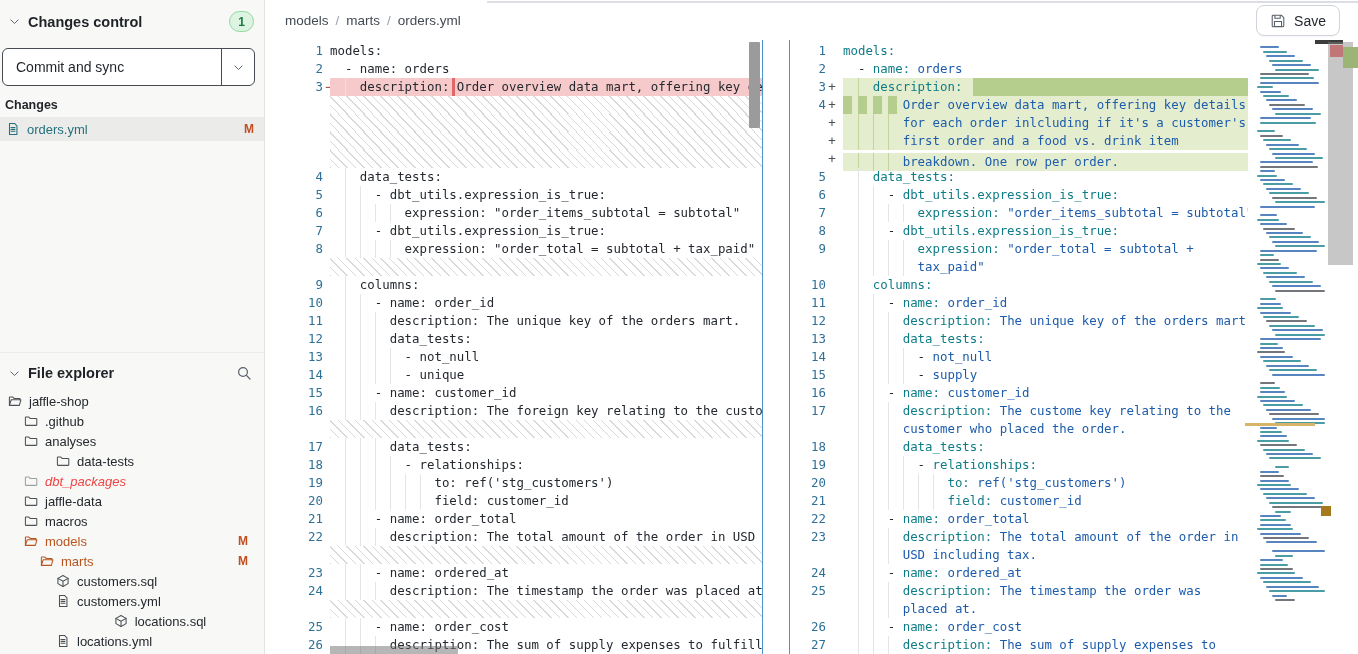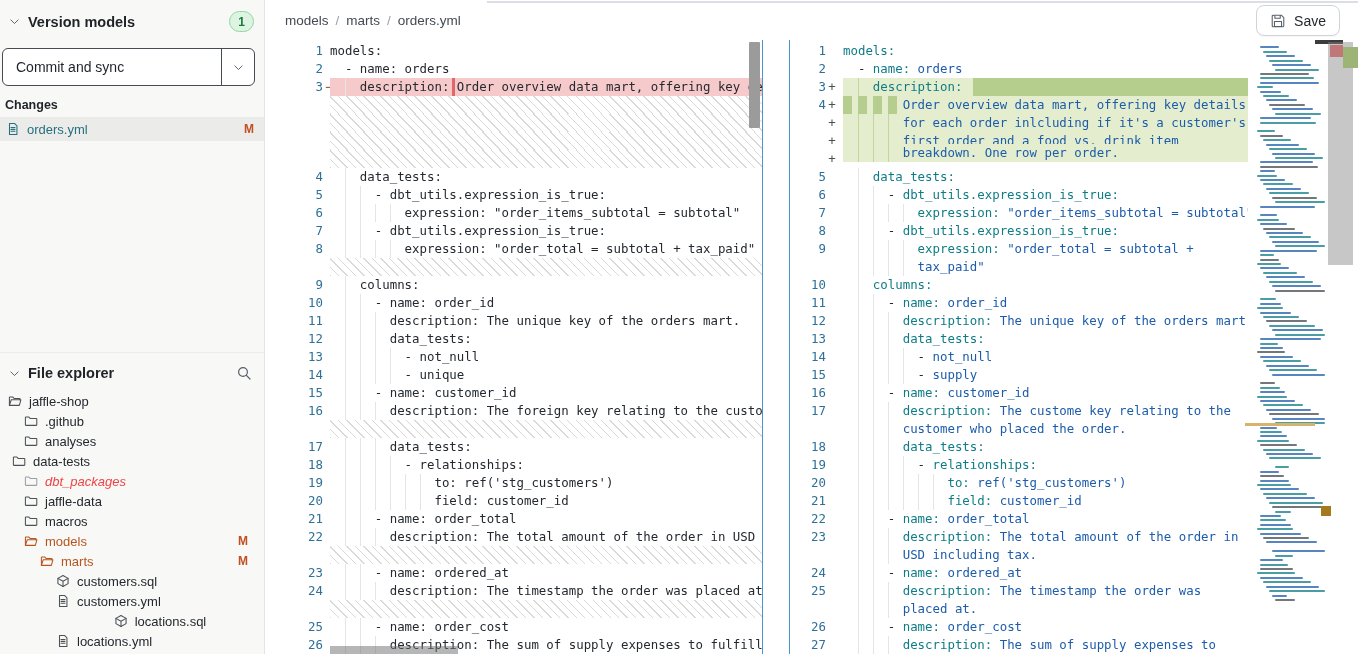--- a/index.html
+++ b/index.html
@@ -93,21 +93,21 @@
 
 <div class="app">
 
   <div class="sidebar">
     <div class="vc-header">
       <span class="chev">
           <svg viewBox="0 0 16 16">
             <path d="M3.5 6 8 10.5 12.5 6"></path>
           </svg>
         </span>
-      <span class="sec-title">Version models</span>
+      <span class="sec-title">Changes control</span>
       <span class="vc-badge">1</span>
     </div>
     <div class="commit-row">
       <div class="commit-label">Commit and sync</div>
       <div class="commit-chevron">
         <span class="chev">
             <svg viewBox="0 0 16 16">
               <path d="M3.5 6 8 10.5 12.5 6"></path>
             </svg>
           </span>
@@ -159,21 +159,21 @@
             <span class="lbl">.github</span>
           </div>
           <div class="fe-row" style="padding-left: 24px;">
             <span class="fe-ic ic" style="color: rgb(75, 81, 87);">
               <svg viewBox="0 0 16 16">
                 <path d="M1.6 4.1c0-.3.3-.6.6-.6h3.3l1.5 1.6h7c.3 0 .6.3.6.6v6.7c0 .3-.3.6-.6.6H2.2a.6.6 0 0 1-.6-.6z"></path>
               </svg>
             </span>
             <span class="lbl">analyses</span>
           </div>
-          <div class="fe-row" style="padding-left: 12px;">
+          <div class="fe-row" style="padding-left: 24px; margin-left: 32px;">
             <span class="fe-ic ic" style="color: rgb(75, 81, 87);">
               <svg viewBox="0 0 16 16">
                 <path d="M1.6 4.1c0-.3.3-.6.6-.6h3.3l1.5 1.6h7c.3 0 .6.3.6.6v6.7c0 .3-.3.6-.6.6H2.2a.6.6 0 0 1-.6-.6z"></path>
               </svg>
             </span>
             <span class="lbl">data-tests</span>
           </div>
           <div class="fe-row" style="padding-left: 24px;">
             <span class="fe-ic ic" style="color: rgb(154, 160, 166);">
               <svg viewBox="0 0 16 16">
@@ -551,21 +551,21 @@
               <span class="mk"></span>
             </div>
           </div>
         <div class="codearea" id="rc">
             <div class="cl" style="top: 2px;"><span class="sk">models:</span></div>
             <div class="cl" style="top: 20px;"><span class="sp">  - </span><span class="sk">name:</span><span class="sv"> orders</span></div>
             <div class="cl add" style="top: 38px;"><span class="gd" style="left: 14.94px;"></span><div class="tail" style="left: 129.52px;"></div><span class="sp">    </span><span class="sk">description:</span></div>
             <div class="cl add" style="top: 74px;"><span class="gd" style="left: 14.94px;"></span><span class="gd" style="left: 29.88px;"></span><span class="gd" style="left: 44.82px;"></span><span class="sp">        </span><span class="sv">for each order inlcluding if it's a customer's</span></div>
             <div class="cl add" style="top: 56px;"><div class="dki" style="width: 59.76px;"></div><span class="sp">        </span><span class="sv">Order overview data mart, offering key details</span></div>
             <div class="cl add" style="top: 92px;"><span class="gd" style="left: 14.94px;"></span><span class="gd" style="left: 29.88px;"></span><span class="gd" style="left: 44.82px;"></span><span class="sp">        </span><span class="sv">first order and a food vs. drink item</span></div>
-            <div class="cl add" style="top: 104px;"><span class="gd" style="left: 14.94px;"></span><span class="gd" style="left: 29.88px;"></span><span class="gd" style="left: 44.82px;"></span><span class="sp">        </span><span class="sv">breakdown. One row per order.</span></div>
+            <div class="cl add" style="top: 113px;"><span class="gd" style="left: 14.94px;"></span><span class="gd" style="left: 29.88px;"></span><span class="gd" style="left: 44.82px;"></span><span class="sp">        </span><span class="sv">breakdown. One row per order.</span></div>
             <div class="cl" style="top: 128px;"><span class="gd" style="left: 14.94px;"></span><span class="sp">    </span><span class="sk">data_tests:</span></div>
             <div class="cl" style="top: 146px;"><span class="gd" style="left: 14.94px;"></span><span class="gd" style="left: 29.88px;"></span><span class="sp">      - </span><span class="sk">dbt_utils.expression_is_true:</span></div>
             <div class="cl" style="top: 164px;"><span class="gd" style="left: 14.94px;"></span><span class="gd" style="left: 29.88px;"></span><span class="gd" style="left: 44.82px;"></span><span class="gd" style="left: 59.76px;"></span><span class="sp">          </span><span class="sk">expression:</span><span class="sv"> "order_items_subtotal = subtotal"</span></div>
             <div class="cl" style="top: 182px;"><span class="gd" style="left: 14.94px;"></span><span class="gd" style="left: 29.88px;"></span><span class="sp">      - </span><span class="sk">dbt_utils.expression_is_true:</span></div>
             <div class="cl" style="top: 200px;"><span class="gd" style="left: 14.94px;"></span><span class="gd" style="left: 29.88px;"></span><span class="gd" style="left: 44.82px;"></span><span class="gd" style="left: 59.76px;"></span><span class="sp">          </span><span class="sk">expression:</span><span class="sv"> "order_total = subtotal +</span></div>
             <div class="cl" style="top: 218px;"><span class="gd" style="left: 14.94px;"></span><span class="gd" style="left: 29.88px;"></span><span class="gd" style="left: 44.82px;"></span><span class="gd" style="left: 59.76px;"></span><span class="sp">          </span><span class="sv">tax_paid"</span></div>
             <div class="cl" style="top: 236px;"><span class="gd" style="left: 14.94px;"></span><span class="sp">    </span><span class="sk">columns:</span></div>
             <div class="cl" style="top: 254px;"><span class="gd" style="left: 14.94px;"></span><span class="gd" style="left: 29.88px;"></span><span class="sp">      - </span><span class="sk">name:</span><span class="sv"> order_id</span></div>
             <div class="cl" style="top: 272px;"><span class="gd" style="left: 14.94px;"></span><span class="gd" style="left: 29.88px;"></span><span class="gd" style="left: 44.82px;"></span><span class="sp">        </span><span class="sk">description:</span><span class="sv"> The unique key of the orders mart.</span></div>
             <div class="cl" style="top: 290px;"><span class="gd" style="left: 14.94px;"></span><span class="gd" style="left: 29.88px;"></span><span class="gd" style="left: 44.82px;"></span><span class="sp">        </span><span class="sk">data_tests:</span></div>

